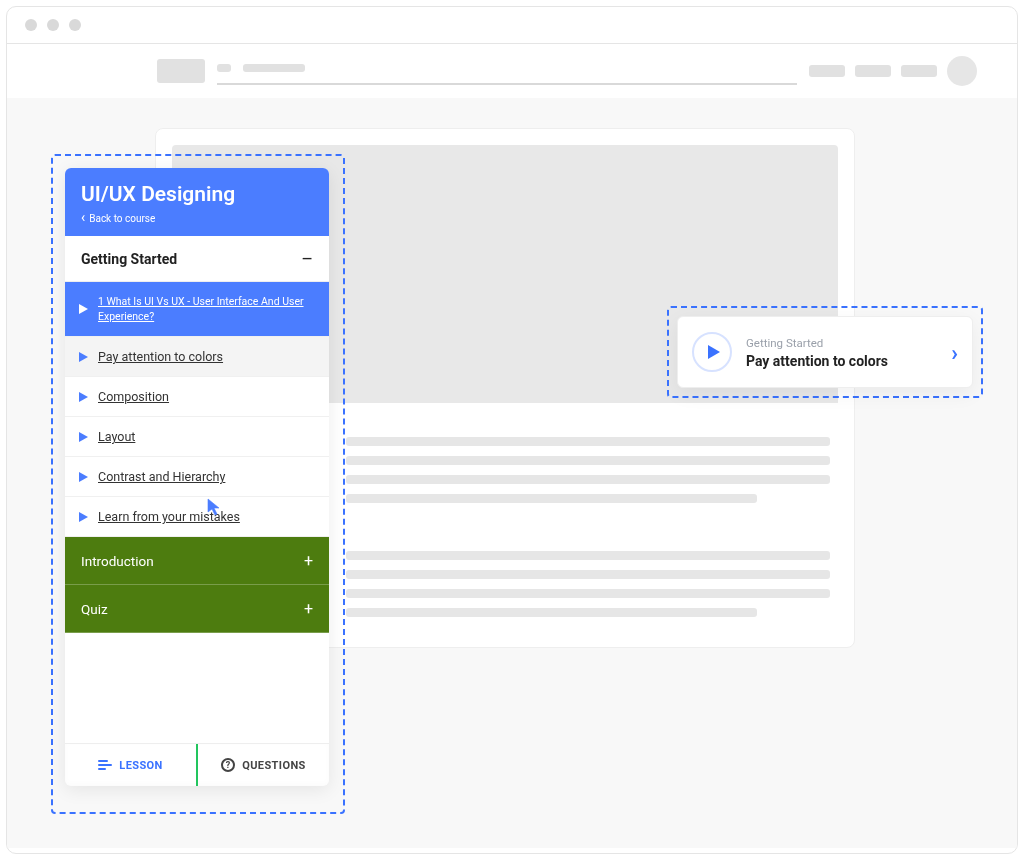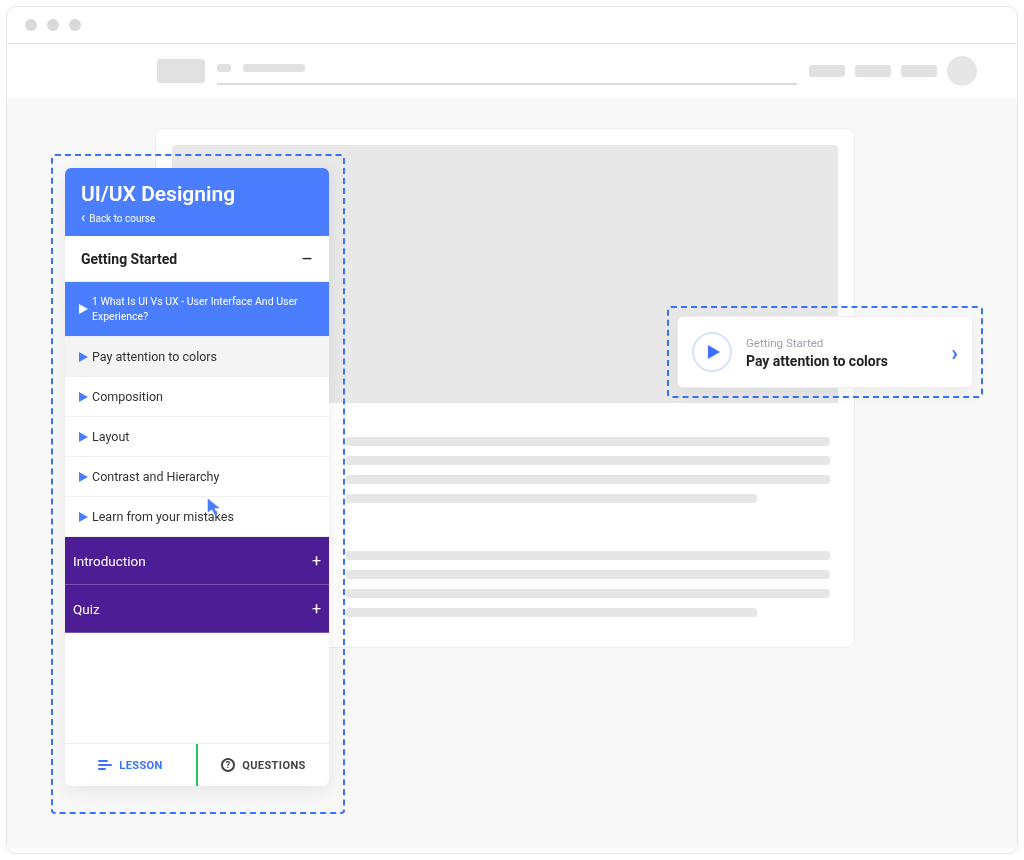--- a/index.html
+++ b/index.html
@@ -31,28 +31,28 @@
 
   .sidebar { position: absolute; left: 58px; top: 70px; width: 264px; background: #fff; border-radius: 6px; box-shadow: 0 4px 18px rgba(0,0,0,0.08); overflow: hidden; }
   .sb-header { background: #4b7dff; color: #fff; padding: 14px 16px 12px; }
   .sb-title { font-size: 21px; font-weight: 600; }
   .sb-back { font-size: 10px; margin-top: 6px; display: flex; align-items: center; gap: 4px; }
   .chev-left::before { content: "‹"; font-size: 14px; line-height: 10px; }
 
   .sb-section-head { display: flex; justify-content: space-between; align-items: center; padding: 12px 16px; font-size: 14px; font-weight: 700; color: #222; background: #fff; border-bottom: 1px solid #eee; }
   .sb-section-toggle { font-size: 18px; font-weight: 400; }
 
-  .sb-item { display: flex; align-items: center; gap: 4px; padding: 12px 14px; font-size: 12.5px; color: #333; border-bottom: 1px solid #f0f0f0; background: #fff; }
+  .sb-item { display: flex; align-items: center; gap: 10px; padding: 12px 14px; font-size: 12.5px; color: #333; border-bottom: 1px solid #f0f0f0; background: #fff; text-decoration: underline; }
   .sb-item.active { background: #4b7dff; color: #fff; font-size: 10.5px; line-height: 1.45; }
   .sb-item.hover { background: #f4f4f4; }
   .play-tri { width: 0; height: 0; border-left: 9px solid currentColor; border-top: 5.5px solid transparent; border-bottom: 5.5px solid transparent; flex-shrink: 0; }
   .sb-item .play-tri { color: #4b7dff; }
   .sb-item.active .play-tri { color: #fff; }
 
-  .sb-blue-bar { background: #4c1d95; color: #fff; padding: 14px 8px; font-size: 13.5px; display: flex; justify-content: space-between; align-items: center; border-bottom: 1px solid rgba(255,255,255,0.25); }
+  .sb-blue-bar { background: #4d7c0f; color: #fff; padding: 14px 16px; font-size: 13.5px; display: flex; justify-content: space-between; align-items: center; border-bottom: 1px solid rgba(255,255,255,0.25); }
   .sb-blue-bar:last-of-type { border-bottom: none; }
   .plus { font-size: 16px; }
 
   .sb-spacer { height: 102px; }
 
   .sb-tabs { display: flex; border-top: 1px solid #eee; margin-top: 8px; box-shadow: 0 -2px 6px rgba(0,0,0,0.02) inset; }
   .sb-tab { flex: 1; text-align: center; padding: 14px 0; font-size: 11px; font-weight: 700; letter-spacing: 0.4px; display: flex; align-items: center; justify-content: center; gap: 7px; }
   .sb-tab.lesson { color: #3a72ff; border-right: 2px solid #22c55e; }
   .sb-tab.questions { color: #444; }
   .icon-lines { display: inline-flex; flex-direction: column; gap: 2px; }

